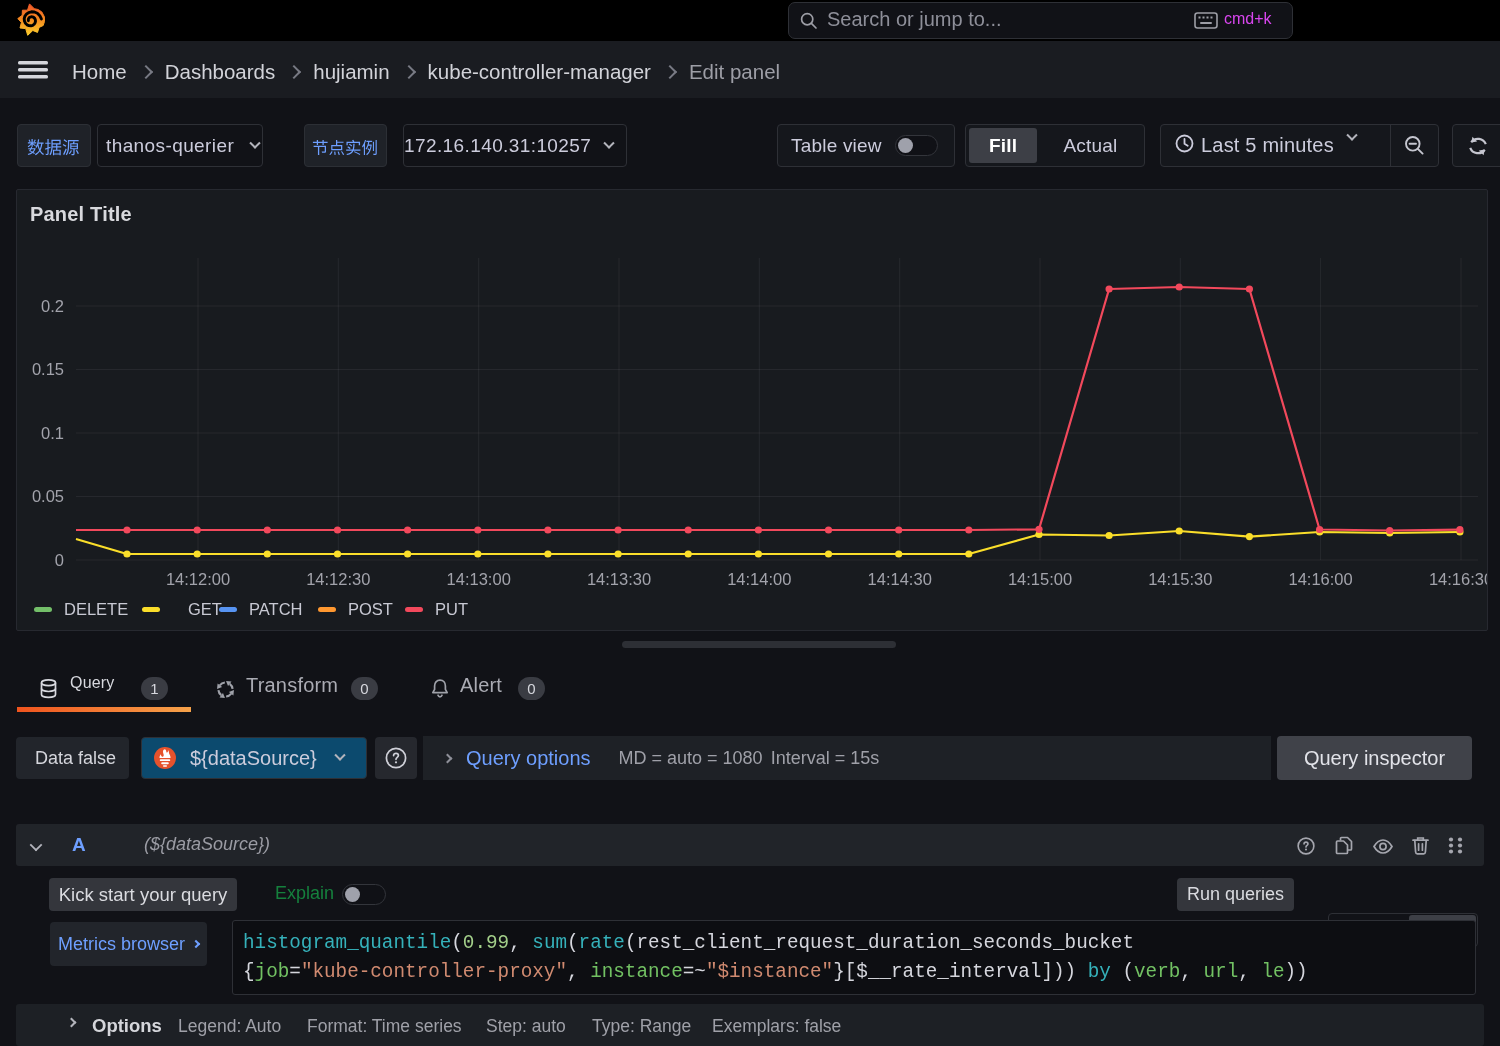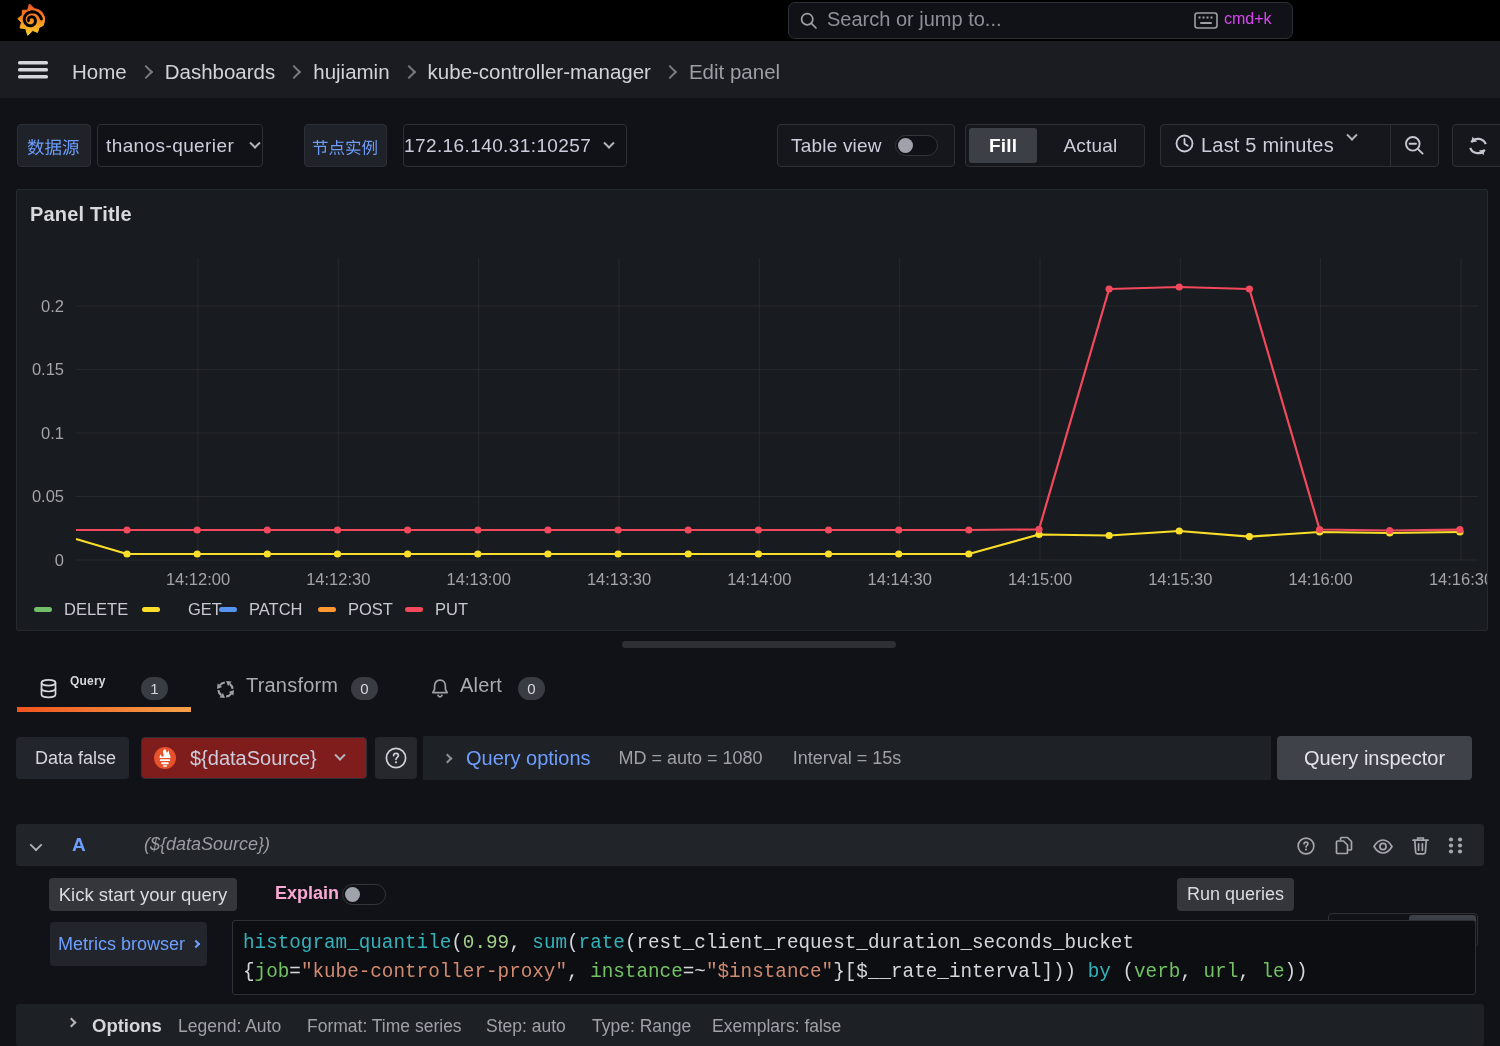--- a/index.html
+++ b/index.html
@@ -233,21 +233,21 @@
 
 <div class="abs" style="left:622px;top:641px;width:274px;height:7px;border-radius:4px;background:#2d2f35;"></div>
 
 <svg class="ico" style="left:40px;top:679px" width="17" height="20" viewBox="0 0 17 20">
       <g fill="none" stroke="#d7d8de" stroke-width="1.7">
         <ellipse cx="8.5" cy="3.8" rx="7" ry="2.9"></ellipse>
         <path d="M1.5 3.8v5.8c0 1.6 3.1 2.9 7 2.9s7-1.3 7-2.9V3.8"></path>
         <path d="M1.5 9.6v5.8c0 1.6 3.1 2.9 7 2.9s7-1.3 7-2.9V9.6"></path>
       </g>
     </svg>
-<div class="abs" style="left:70px;top:674px;font-size:12px;font-weight:700;letter-spacing:0.2px;color:#d7d8de;">Query</div>
+<div class="abs" style="left:70px;top:674px;font-size:16px;font-weight:400;letter-spacing:0.2px;color:#d7d8de;">Query</div>
 <div class="abs" style="left:141px;top:677px;width:27px;height:23px;background:#3a3c43;border-radius:12px;font-size:15px;color:#d6d7dd;display:flex;align-items:center;justify-content:center;">1</div>
 <div class="abs" style="left:17px;top:707px;width:174px;height:5px;background:linear-gradient(90deg,#f0541e,#f6a24a);"></div>
 
 <svg class="ico" style="left:216px;top:680px" width="19" height="19" viewBox="0 0 18 18">
       <g fill="none" stroke="#9fa1a9" stroke-width="2">
         <path d="M3.6,5.0 A6.7,6.7 0 0 1 8.4,2.3"></path>
         <path d="M5.0,14.4 A6.7,6.7 0 0 1 2.3,9.6"></path>
         <path d="M14.4,13.0 A6.7,6.7 0 0 1 9.6,15.7"></path>
         <path d="M13.0,3.6 A6.7,6.7 0 0 1 15.7,8.4"></path>
       </g>
@@ -264,21 +264,21 @@
 <svg class="ico" style="left:431px;top:678px" width="18" height="20" viewBox="0 0 18 20">
       <g fill="none" stroke="#9fa1a9" stroke-width="1.7" stroke-linecap="round" stroke-linejoin="round">
         <path d="M9 2.2 C5.6 2.2 3.6 4.8 3.6 8 v3.4 L1.8 14.6 H16.2 L14.4 11.4 V8 C14.4 4.8 12.4 2.2 9 2.2 Z"></path>
         <path d="M7 17.2 C7.4 18.3 8.1 18.8 9 18.8 C9.9 18.8 10.6 18.3 11 17.2"></path>
       </g>
     </svg>
 <div class="abs" style="left:460px;top:674px;font-size:20px;letter-spacing:0.2px;color:#aaabb3;">Alert</div>
 <div class="abs" style="left:518px;top:677px;width:27px;height:23px;background:#3a3c43;border-radius:12px;font-size:15px;color:#d6d7dd;display:flex;align-items:center;justify-content:center;">0</div>
 
 <div class="abs" style="left:16px;top:737px;width:113px;height:42px;background:#22252b;border-radius:4px;display:flex;align-items:center;justify-content:center;font-size:18px;font-weight:500;color:#d5d6dc;text-indent:6px;">Data false</div>
-<div class="abs" style="left:141px;top:737px;width:226px;height:42px;background:#7f1d1d;border:1px solid #2e3036;border-radius:4px;display:flex;align-items:center;padding-left:11px;font-size:20px;color:#ccccdc;">
+<div class="abs" style="left:141px;top:737px;width:226px;height:42px;background:#0c4a6e;border:1px solid #2e3036;border-radius:4px;display:flex;align-items:center;padding-left:11px;font-size:20px;color:#ccccdc;">
   <svg width="24" height="24" viewBox="0 0 24 24">
         <circle cx="12" cy="12" r="11" fill="#e6522c"></circle>
         <path fill="#fff" d="M12 3.2 C10.6 3.2 9.9 4.6 10 6 C10.1 7.4 10.8 8.3 10.7 9.4 C10.6 10.3 9.9 10.9 9.1 10.7 C8.3 10.5 7.9 9.5 8 8.3 C7 9.2 6.4 10.6 6.5 11.9 L17.5 11.9 C17.6 10 16.9 9.1 16.3 7.9 C15.7 6.7 16.2 5.2 14.9 4.1 C15.2 5.3 14.8 6.5 14 6.5 C12.9 6.5 13.9 4.3 12 3.2 Z"></path>
         <rect x="6.8" y="13.2" width="10.4" height="1.9" rx="0.9" fill="#fff"></rect>
         <rect x="8.2" y="16.3" width="7.6" height="1.9" rx="0.9" fill="#fff"></rect>
         <rect x="10" y="19.3" width="4" height="1.4" rx="0.7" fill="#fff"></rect>
       </svg>
   <span style="margin-left:13px;">${dataSource}</span>
       <span class="chev" style="margin-left:19px;"></span>
 </div>
@@ -286,21 +286,21 @@
   <svg width="22" height="22" viewBox="0 0 22 22">
         <circle cx="11" cy="11" r="9.6" fill="none" stroke="#cfd0d8" stroke-width="1.7"></circle>
         <path d="M8.6 8.6 C8.6 7.2 9.6 6.3 11 6.3 C12.4 6.3 13.4 7.2 13.4 8.5 C13.4 10.4 11 10.3 11 12.3" fill="none" stroke="#cfd0d8" stroke-width="1.7" stroke-linecap="round"></path>
         <circle cx="11" cy="15.3" r="1.1" fill="#cfd0d8"></circle>
       </svg>
 </div>
 <div class="abs" style="left:423px;top:736px;width:848px;height:44px;background:#1e2126;display:flex;align-items:center;font-size:17px;">
   <span class="rchev" style="margin-left:21px;"></span>
   <span style="margin-left:15px;font-size:20px;font-weight:500;color:#6e9fff;">Query options</span>
   <span style="margin-left:28px;font-size:18px;color:#9fa0a8;">MD = auto = 1080</span>
-  <span style="margin-left:30px;font-size:18px;color:#9fa0a8;">Interval = 15s</span>
+  <span style="margin-left:8px;font-size:18px;color:#9fa0a8;">Interval = 15s</span>
 </div>
 <div class="abs" style="left:1277px;top:736px;width:195px;height:44px;background:#404249;border-radius:4px;display:flex;align-items:center;justify-content:center;font-size:20px;color:#e2e3e9;">Query inspector</div>
 
 <div class="abs" style="left:16px;top:824px;width:1468px;height:42px;background:#212429;border-radius:3px;"></div>
 <span class="abs" style="left:31px;top:840px;width:10px;height:10px;border-right:2px solid #b3b4bc;border-bottom:2px solid #b3b4bc;transform:rotate(45deg) scale(0.9);"></span>
 <div class="abs" style="left:72px;top:834px;font-size:19px;font-weight:700;color:#6e9fff;">A</div>
 <div class="abs" style="left:144px;top:834px;font-size:18px;font-style:italic;color:#9b9ca4;">(${dataSource})</div>
 <svg class="ico" style="left:1297px;top:837px" width="18" height="18" viewBox="0 0 22 22">
       <circle cx="11" cy="11" r="9.6" fill="none" stroke="#a5a6ae" stroke-width="2"></circle>
       <path d="M8.6 8.6 C8.6 7.2 9.6 6.3 11 6.3 C12.4 6.3 13.4 7.2 13.4 8.5 C13.4 10.4 11 10.3 11 12.3" fill="none" stroke="#a5a6ae" stroke-width="2" stroke-linecap="round"></path>
@@ -329,21 +329,21 @@
         <circle cx="3" cy="2.5" r="2.1"></circle>
         <circle cx="12" cy="2.5" r="2.1"></circle>
         <circle cx="3" cy="8.5" r="2.1"></circle>
         <circle cx="12" cy="8.5" r="2.1"></circle>
         <circle cx="3" cy="14.5" r="2.1"></circle>
         <circle cx="12" cy="14.5" r="2.1"></circle>
       </g>
     </svg>
 
 <div class="abs" style="left:49px;top:878px;width:188px;height:33px;background:#34363c;border-radius:4px;display:flex;align-items:center;justify-content:center;font-size:18.5px;font-weight:500;color:#dadbe0;">Kick start your query</div>
-<div class="abs" style="left:275px;top:883px;font-size:18px;color:#f9a8d4;font-weight:bold;">Explain</div>
+<div class="abs" style="left:275px;top:883px;font-size:18px;color:#15803d;">Explain</div>
 <span class="abs" style="left:342px;top:884px;width:44px;height:21px;background:#101116;border:1px solid #33353b;border-radius:11px;">
       <span style="position:absolute;left:2px;top:2px;width:15px;height:15px;border-radius:50%;background:#9fa1ab;"></span>
     </span>
 <div class="abs" style="left:1177px;top:878px;width:117px;height:33px;background:#34363c;border-radius:4px;display:flex;align-items:center;justify-content:center;font-size:18px;font-weight:500;color:#dadbe0;">Run queries</div>
 <div class="abs" style="left:1328px;top:877px;width:150px;height:34px;border:1px solid #2e3036;border-radius:4px;display:flex;align-items:center;font-size:19px;margin-top:36px;">
   <span style="flex:1;text-align:center;color:#9fa1a9;">Builder</span>
   <span style="display:flex;align-items:center;justify-content:center;width:67px;height:30px;margin-right:1px;background:#3d3f46;border-radius:3px;font-weight:700;color:#fff;">Code</span>
 </div>
 
 <div class="abs" style="left:50px;top:922px;width:157px;height:44px;background:#22252b;border-radius:4px;display:flex;align-items:center;justify-content:center;font-size:18px;font-weight:500;color:#6e9fff;">Metrics browser&nbsp;<span class="rchev" style="border-color:#6e9fff;width:6px;height:6px;margin-left:3px;"></span></div>

